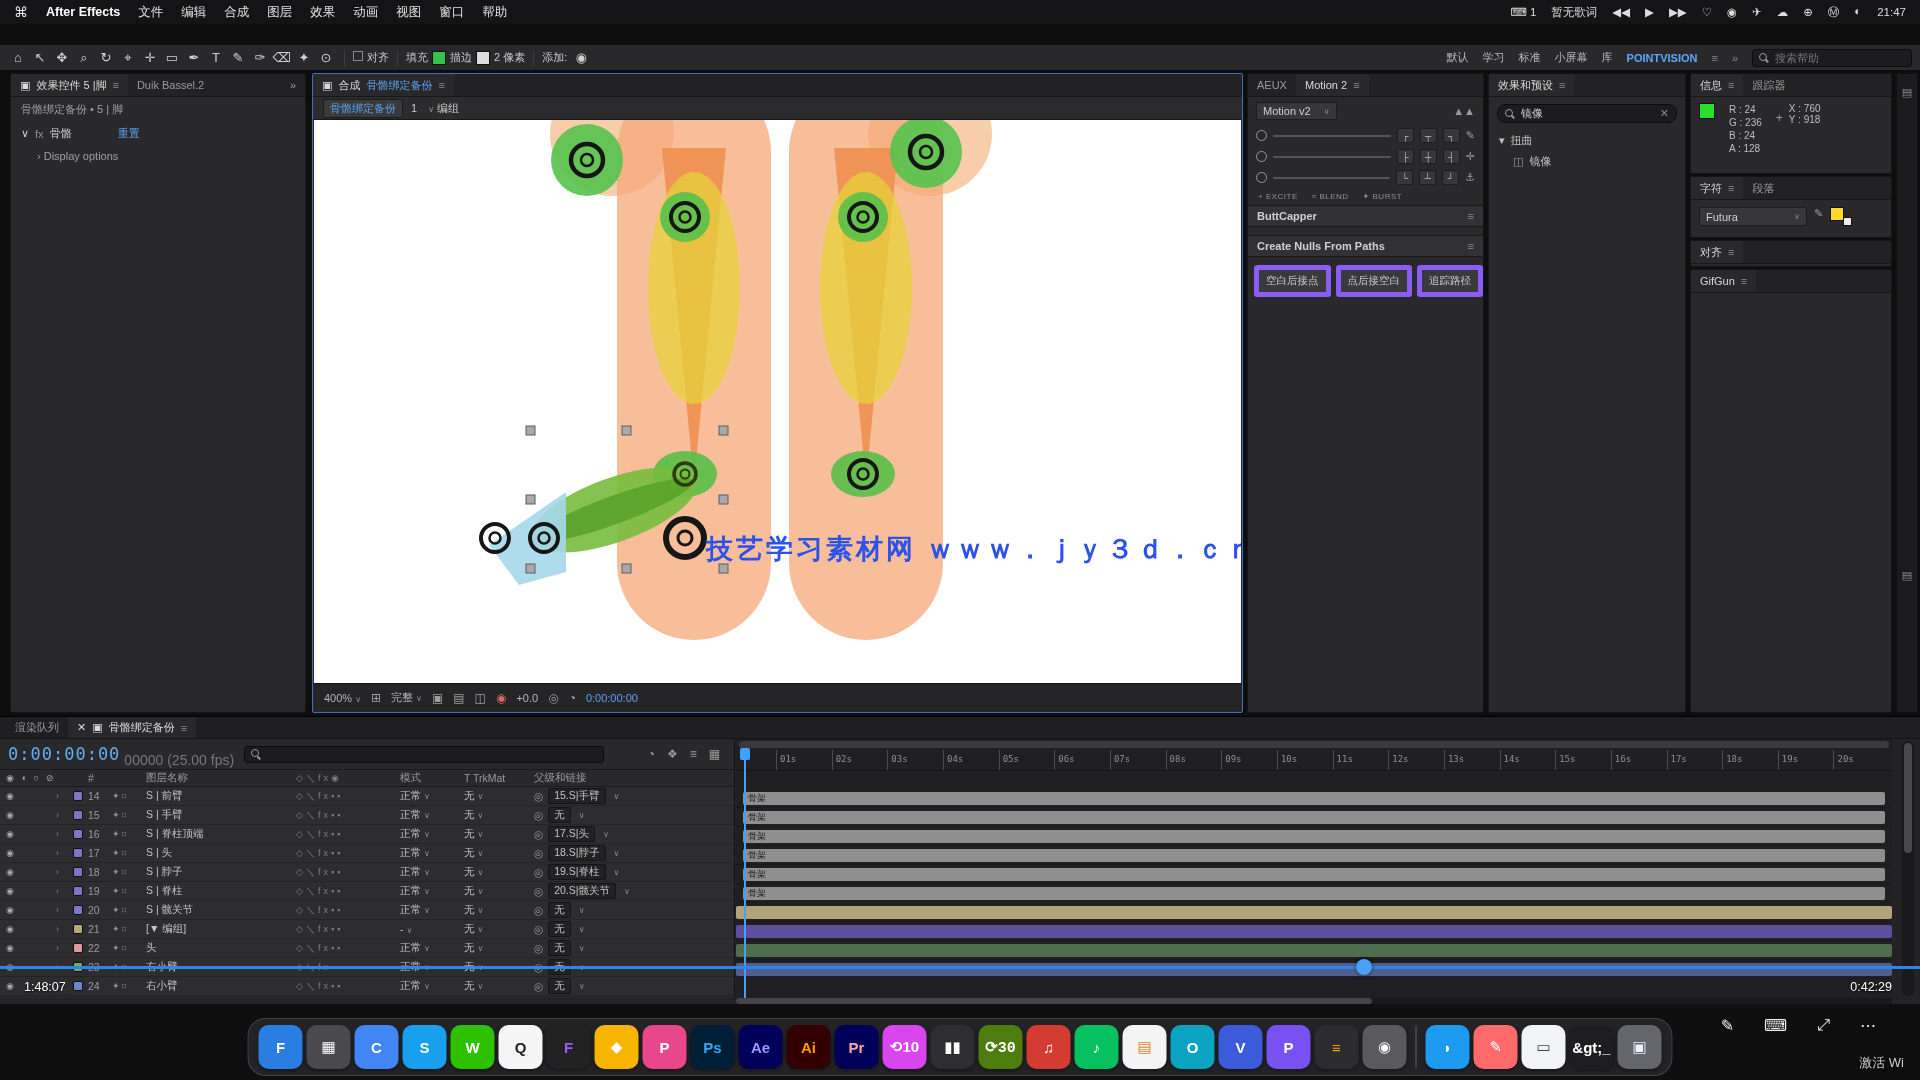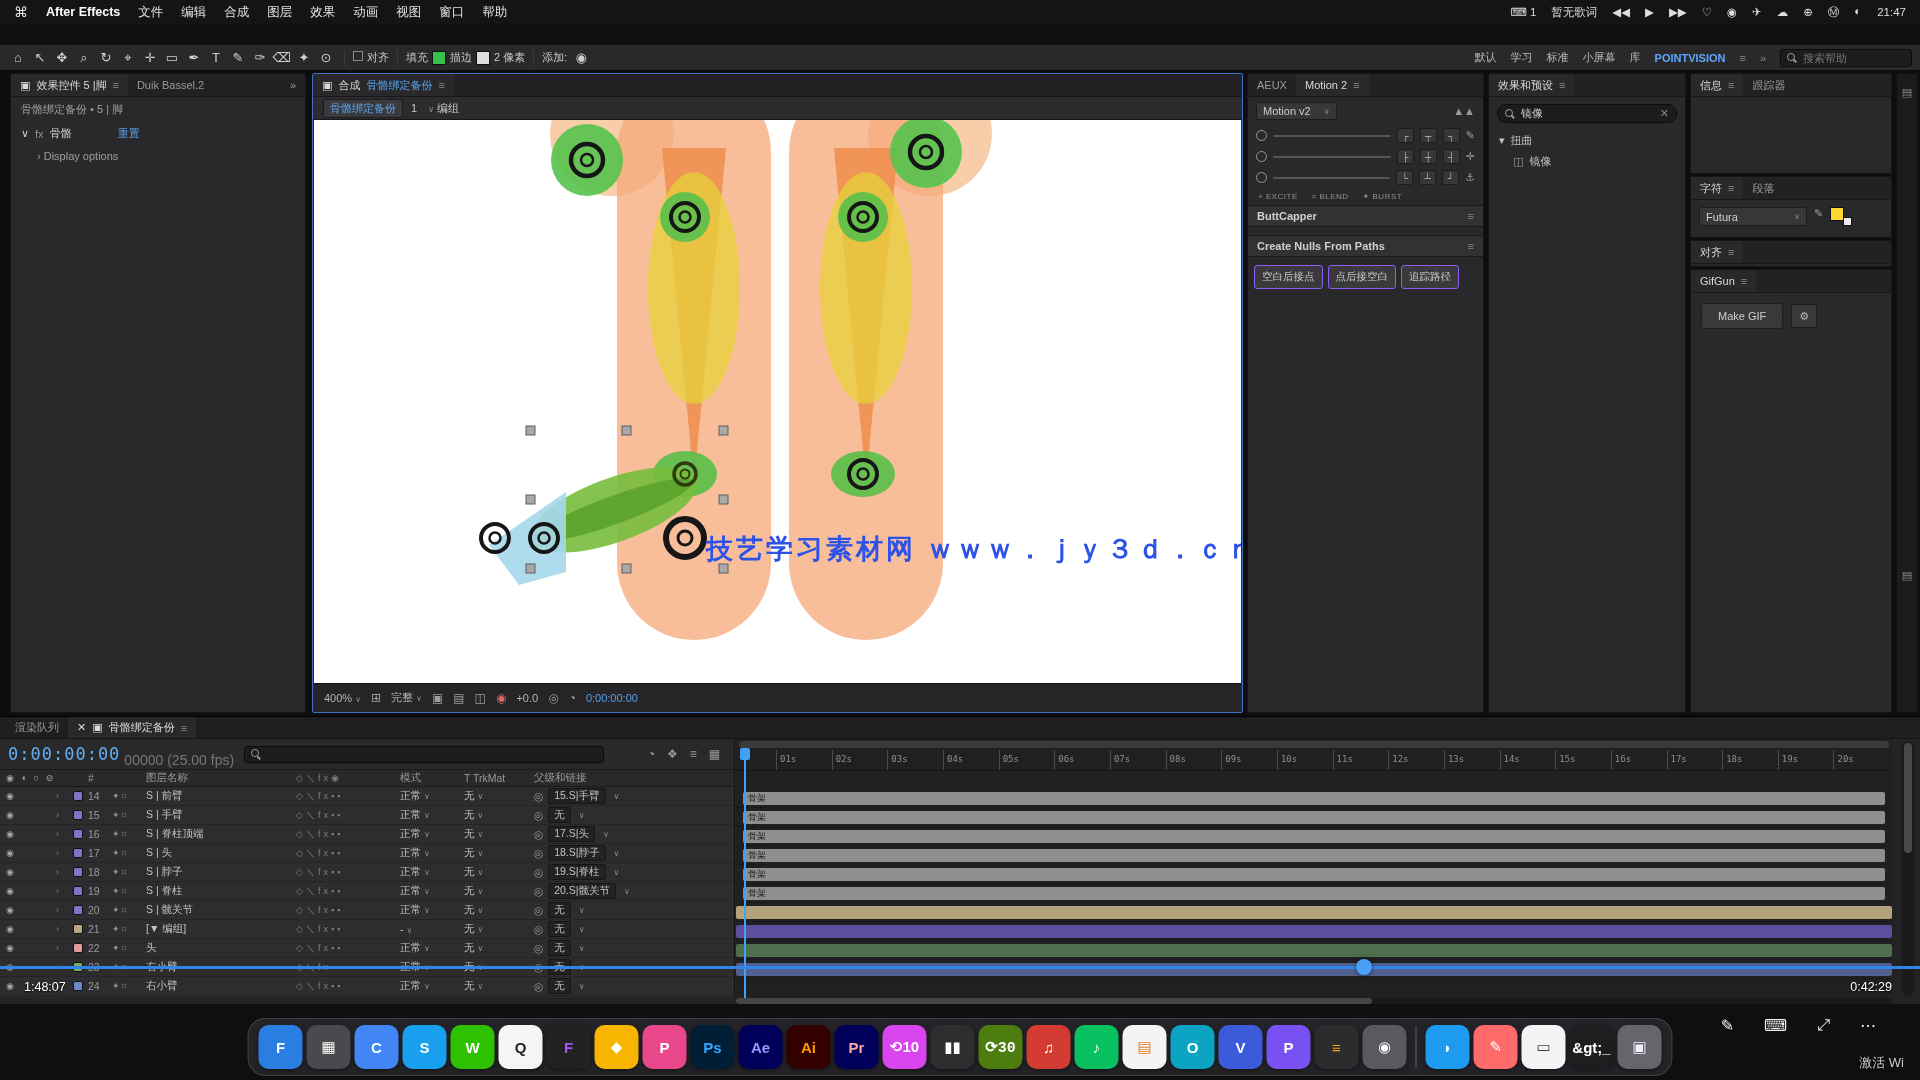--- a/index.html
+++ b/index.html
@@ -22,21 +22,21 @@
   .toolbar{position:absolute;top:45px;left:0;right:0;height:26px;background:#29292b;border-bottom:1px solid #0d0d0d;
     display:flex;align-items:center;padding:0 8px;gap:4px;z-index:28}
   .tool{width:20px;text-align:center;color:#cfcfcf;font-size:13px}
   .tsep{width:1px;height:16px;background:#3c3c3e;margin:0 4px}
   .chk{width:10px;height:10px;border:1px solid #8a8a8a;display:inline-block;margin-right:4px}
   .swatch{width:14px;height:14px;display:inline-block;border:1px solid #111;vertical-align:middle}
   .swatch.empty{background:#ddd}
   .workspaces{margin-left:auto;display:flex;gap:14px;align-items:center}
   .ws{color:#b8b8b8}
   .ws-active{color:#5ea7ff;font-weight:bold}
-  .search-help{width:132px;height:18px;background:#1c1c1e;border:1px solid #0c0c0c;border-radius:3px;
+  .search-help{width:160px;height:18px;background:#1c1c1e;border:1px solid #0c0c0c;border-radius:3px;
     display:flex;align-items:center;gap:6px;padding:0 6px;color:#8a8a8a}
   .search-help input{background:transparent;border:none;outline:none;color:#9a9a9a;font-size:11px;width:120px}
   .mag{width:10px;height:10px;position:relative;display:inline-block;flex:none}
   .mag::before{content:"";position:absolute;width:6px;height:6px;border:1.5px solid #9a9a9a;border-radius:50%;left:0;top:0}
   .mag::after{content:"";position:absolute;width:4px;height:1.5px;background:#9a9a9a;transform:rotate(45deg);left:6px;top:7.5px}
   
   .main{position:absolute;top:71px;left:0;right:0;height:645px;background:#0e0e0f}
   .panel{position:absolute;background:#29292b;border:1px solid #151515;border-radius:2px;overflow:hidden}
   .ptabs{height:23px;background:#222224;display:flex;align-items:stretch;border-bottom:1px solid #171717;font-size:11px}
   .ptab{display:flex;align-items:center;gap:6px;padding:0 9px;color:#9a9a9a;white-space:nowrap}
@@ -63,21 +63,21 @@
   .select{background:#37373a;border:1px solid #1c1c1c;border-radius:2px;padding:2px 6px;display:flex;align-items:center;gap:10px;color:#cfcfcf}
   .anchor-row{display:flex;align-items:center;gap:6px;padding:3px 8px}
   .knob{width:11px;height:11px;border:1.5px solid #9a9a9a;border-radius:50%}
   .slider{flex:1;height:2px;background:#555;border-radius:1px;position:relative}
   .abtn{width:17px;height:15px;background:#37373a;border:1px solid #1c1c1c;border-radius:2px;color:#bdbdbd;
     font-size:9px;display:flex;align-items:center;justify-content:center}
   .minis{display:flex;gap:14px;padding:4px 10px;color:#8f8f8f;font-size:8px;letter-spacing:.5px}
   .sec-head{height:22px;background:#323235;border-top:1px solid #1a1a1a;border-bottom:1px solid #1a1a1a;
     display:flex;align-items:center;justify-content:space-between;padding:0 9px;color:#d0d0d0;font-weight:bold}
   .btn-row{display:flex;gap:5px;padding:8px 6px}
-  .aebtn{background:#3a3a3d;border:1px solid #8b5cf6;border-radius:3px;padding:4px 7px;color:#c9c9c9;white-space:nowrap;font-size:10.5px}
+  .aebtn{background:#3a3a3d;border:5px solid #8b5cf6;border-radius:3px;padding:4px 7px;color:#c9c9c9;white-space:nowrap;font-size:10.5px}
   
   .fx-panel{left:1488px;top:2px;width:198px;height:640px}
   .fx-search{margin:7px 8px;height:19px;background:#1c1c1e;border:1px solid #0d0d0d;border-radius:9px;
     display:flex;align-items:center;gap:6px;padding:0 7px}
   .fx-search input{background:transparent;border:none;outline:none;color:#cfcfcf;font-size:11px;width:120px}
   .tree-row{padding:3px 10px;display:flex;gap:6px;align-items:center;color:#c0c0c0}
   
   .info-panel{left:1690px;top:2px;width:202px;height:101px}
   .char-panel{left:1690px;top:105px;width:202px;height:62px}
   .align-panel{left:1690px;top:169px;width:202px;height:27px}
@@ -458,20 +458,36 @@
     </div>
 
     <div class="panel info-panel">
       <div class="ptabs">
         <span class="ptab active">
             <span>信息</span>
             <span class="hamb">≡</span>
           </span>
         <span class="ptab">跟踪器</span>
       </div>
+      <div class="info-body">
+        <span class="swatch" style="width: 16px; height: 16px; background: rgb(39, 224, 39);"></span>
+        <span class="rgba">
+          <div>R : 24</div>
+            <div>G : 236</div>
+            <div>B : 24</div>
+            <div>A : 128</div>
+        </span>
+        <span class="xy">
+          <span class="plus">+</span>
+          <span>
+              <div>X : 760</div>
+              <div>Y : 918</div>
+            </span>
+        </span>
+      </div>
     </div>
 
     <div class="panel char-panel">
       <div class="ptabs">
         <span class="ptab active">
             <span>字符</span>
             <span class="hamb">≡</span>
           </span>
         <span class="ptab">段落</span>
       </div>
@@ -493,26 +509,20 @@
             <span class="hamb">≡</span>
           </span>
       </div>
     </div>
 
     <div class="panel gif-panel">
       <div class="ptabs">
         <span class="ptab active">
             <span>GifGun</span>
             <span class="hamb">≡</span>
-          </span>
-      </div>
-      <div class="gif-body">
-        <span class="makegif">Make GIF</span>
-        <span class="gear-btn">
-            <span>⚙</span>
           </span>
       </div>
     </div>
 
     <div class="edge">
       <span>▤</span>
       <span>▤</span>
     </div>
   </div>
 

